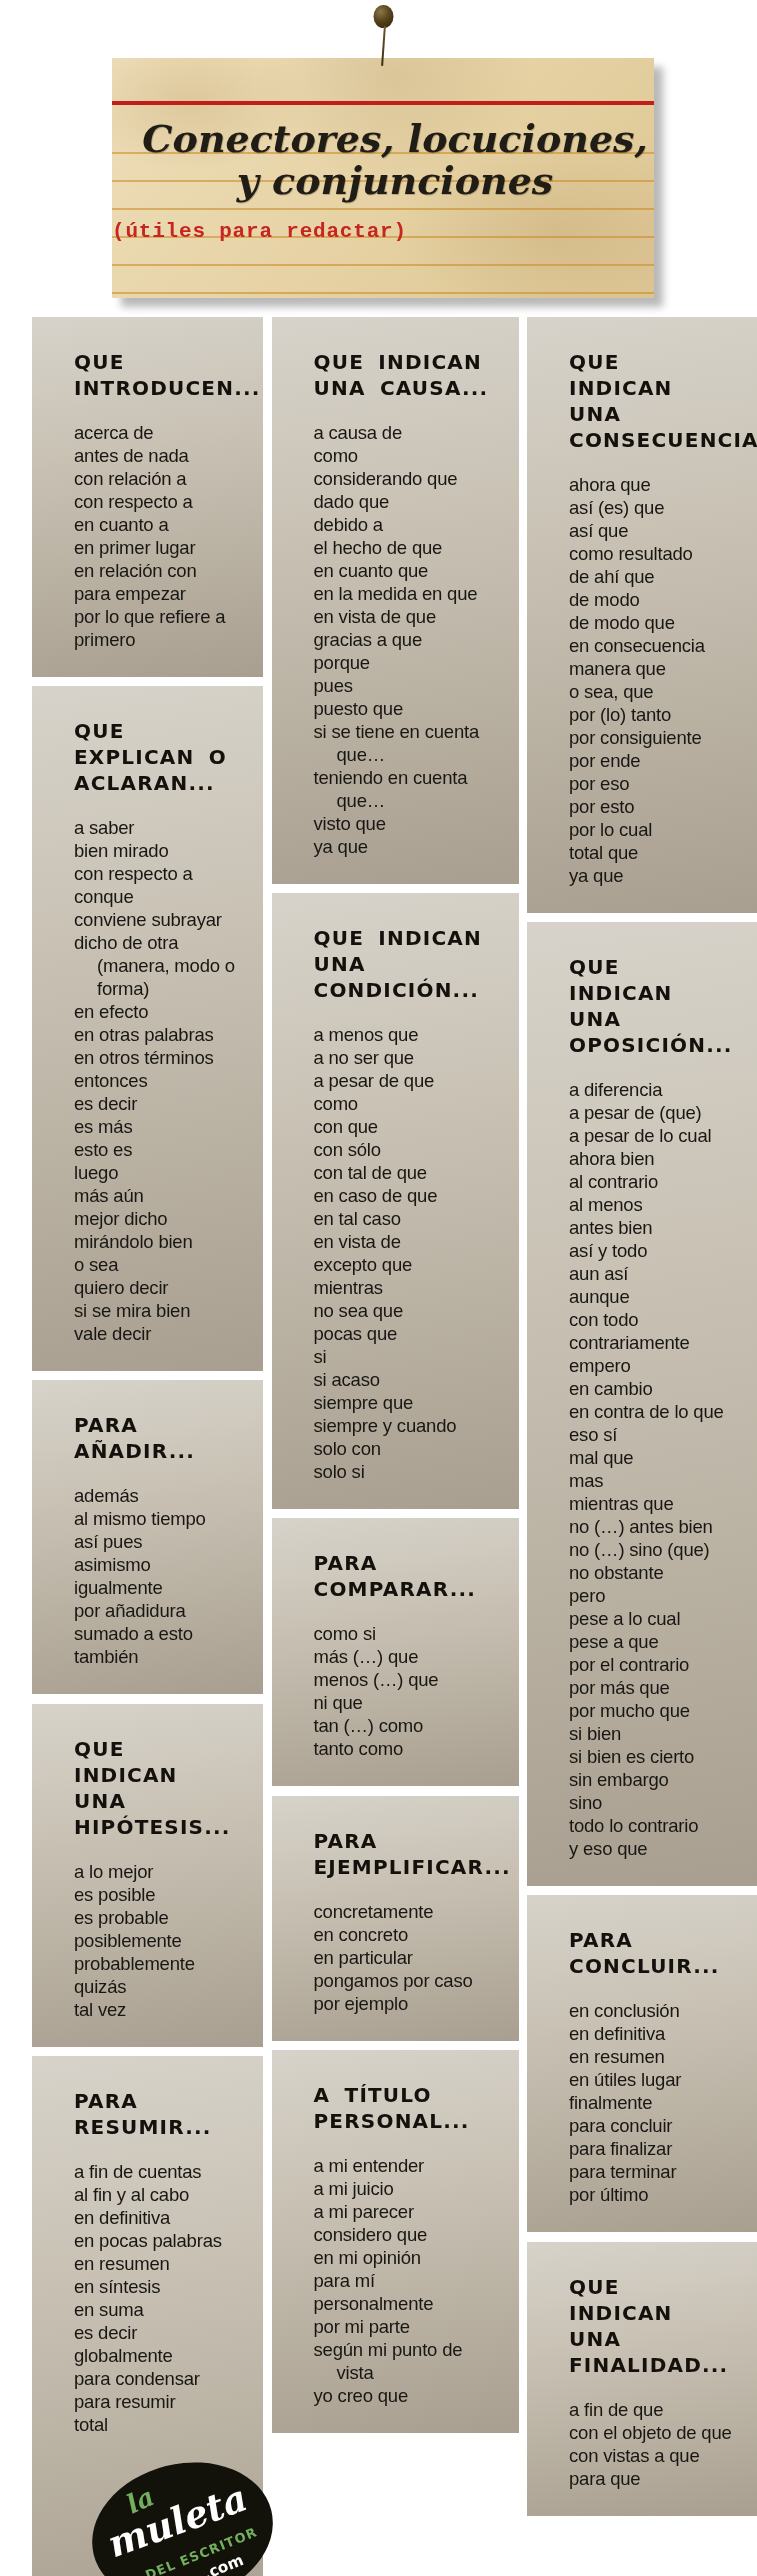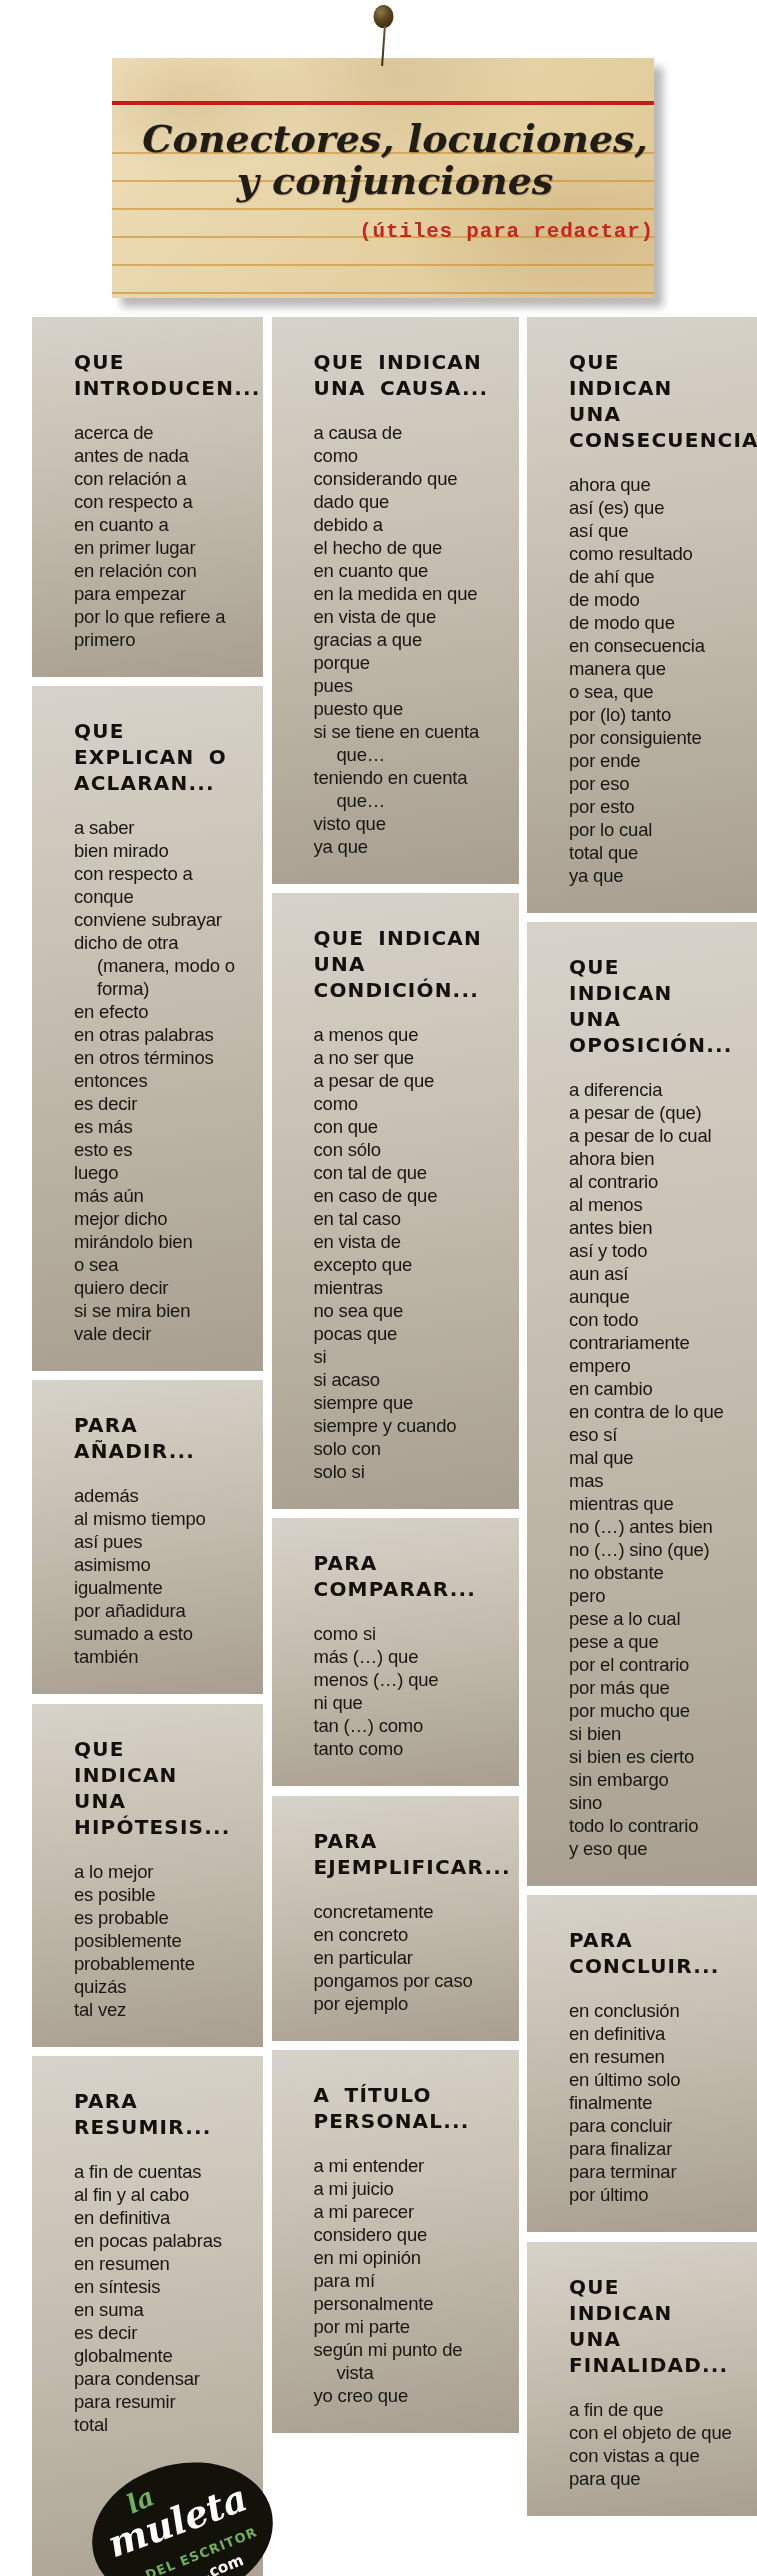--- a/index.html
+++ b/index.html
@@ -57,21 +57,21 @@
     text-align:center;
     font-family:"DejaVu Serif",serif;
     font-style:italic;font-weight:bold;
     font-size:38px;line-height:1.1;
     color:#201c16;
     text-shadow:0.8px 0.8px 0 rgba(60,40,10,.25);
     padding-left:24px;
   }
   .note-subtitle{
     position:relative;z-index:2;
-    margin-top:18.5px;text-align:right;
+    margin-top:18.5px;text-align:left;
     font-family:"Liberation Mono","DejaVu Sans Mono",monospace;
     font-weight:bold;font-size:21px;letter-spacing:0.8px;
     color:#c62520;
   }
 
   
   .columns{display:flex;align-items:flex-start;gap:8.5px;padding:19px 0 0 32px;}
   .col{display:flex;flex-direction:column;gap:9.2px;}
   .col[data-col="0"]{width:231px;}
   .col[data-col="1"]{width:247px;}
@@ -380,21 +380,21 @@
             <div class="item">todo lo contrario</div>
             <div class="item">y eso que</div>
           </div>
         </section>
         <section class="box">
           <h2 class="box-header">PARA CONCLUIR...</h2>
           <div class="items">
             <div class="item">en conclusión</div>
             <div class="item">en definitiva</div>
             <div class="item">en resumen</div>
-            <div class="item">en último solo</div>
+            <div class="item">en útiles lugar</div>
             <div class="item">finalmente</div>
             <div class="item">para concluir</div>
             <div class="item">para finalizar</div>
             <div class="item">para terminar</div>
             <div class="item">por último</div>
           </div>
         </section>
         <section class="box">
           <h2 class="box-header">QUE INDICAN UNA FINALIDAD...</h2>
           <div class="items">

